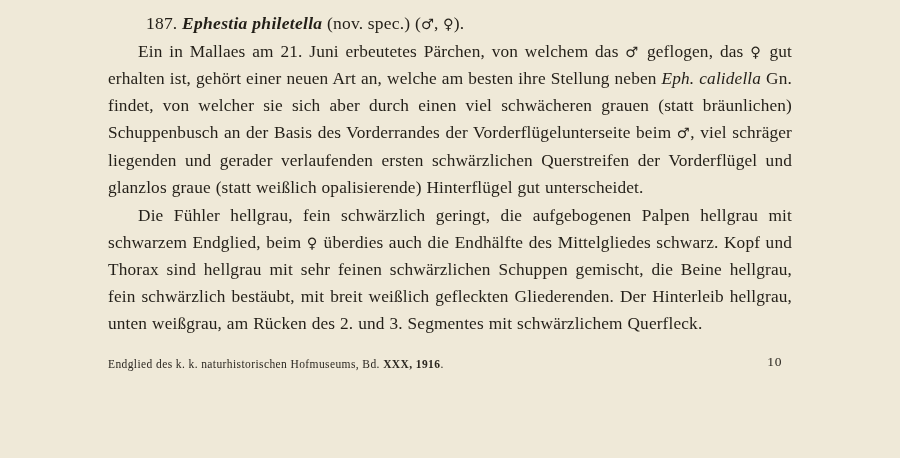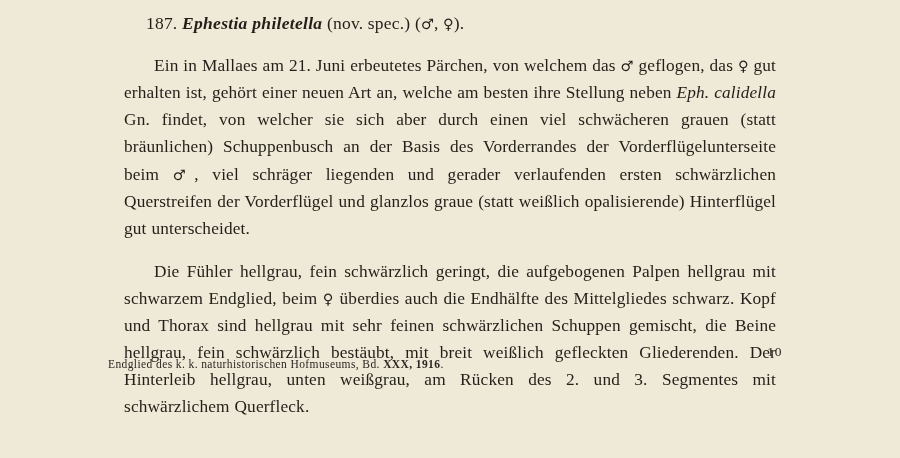--- a/index.html
+++ b/index.html
@@ -29,21 +29,21 @@
     letter-spacing: 0.2px;
   }
   .taxon {
     font-style: italic;
     font-weight: bold;
     letter-spacing: 0.3px;
   }
   .para {
     font-size: 17.3px;
     line-height: 1.565;
-    margin: 16px;
+    margin: 0;
     text-align: justify;
     text-indent: 30px;
     letter-spacing: 0.15px;
     word-spacing: 0.4px;
   }
   .para.second {
     margin-top: 1px;
   }
   .ital {
     font-style: italic;
@@ -61,21 +61,21 @@
     font-family: "Liberation Serif", serif;
     letter-spacing: 0.4px;
     color: #2b2720;
   }
   .footer .bold {
     font-weight: bold;
   }
   .pagenum {
     position: absolute;
     right: 118px;
-    top: 344px;
+    top: 354px;
     font-size: 13.5px;
     letter-spacing: 0.6px;
     color: #2b2720;
   }
 </style>
 </head>
 <body>
 
 <div class="page">
 

